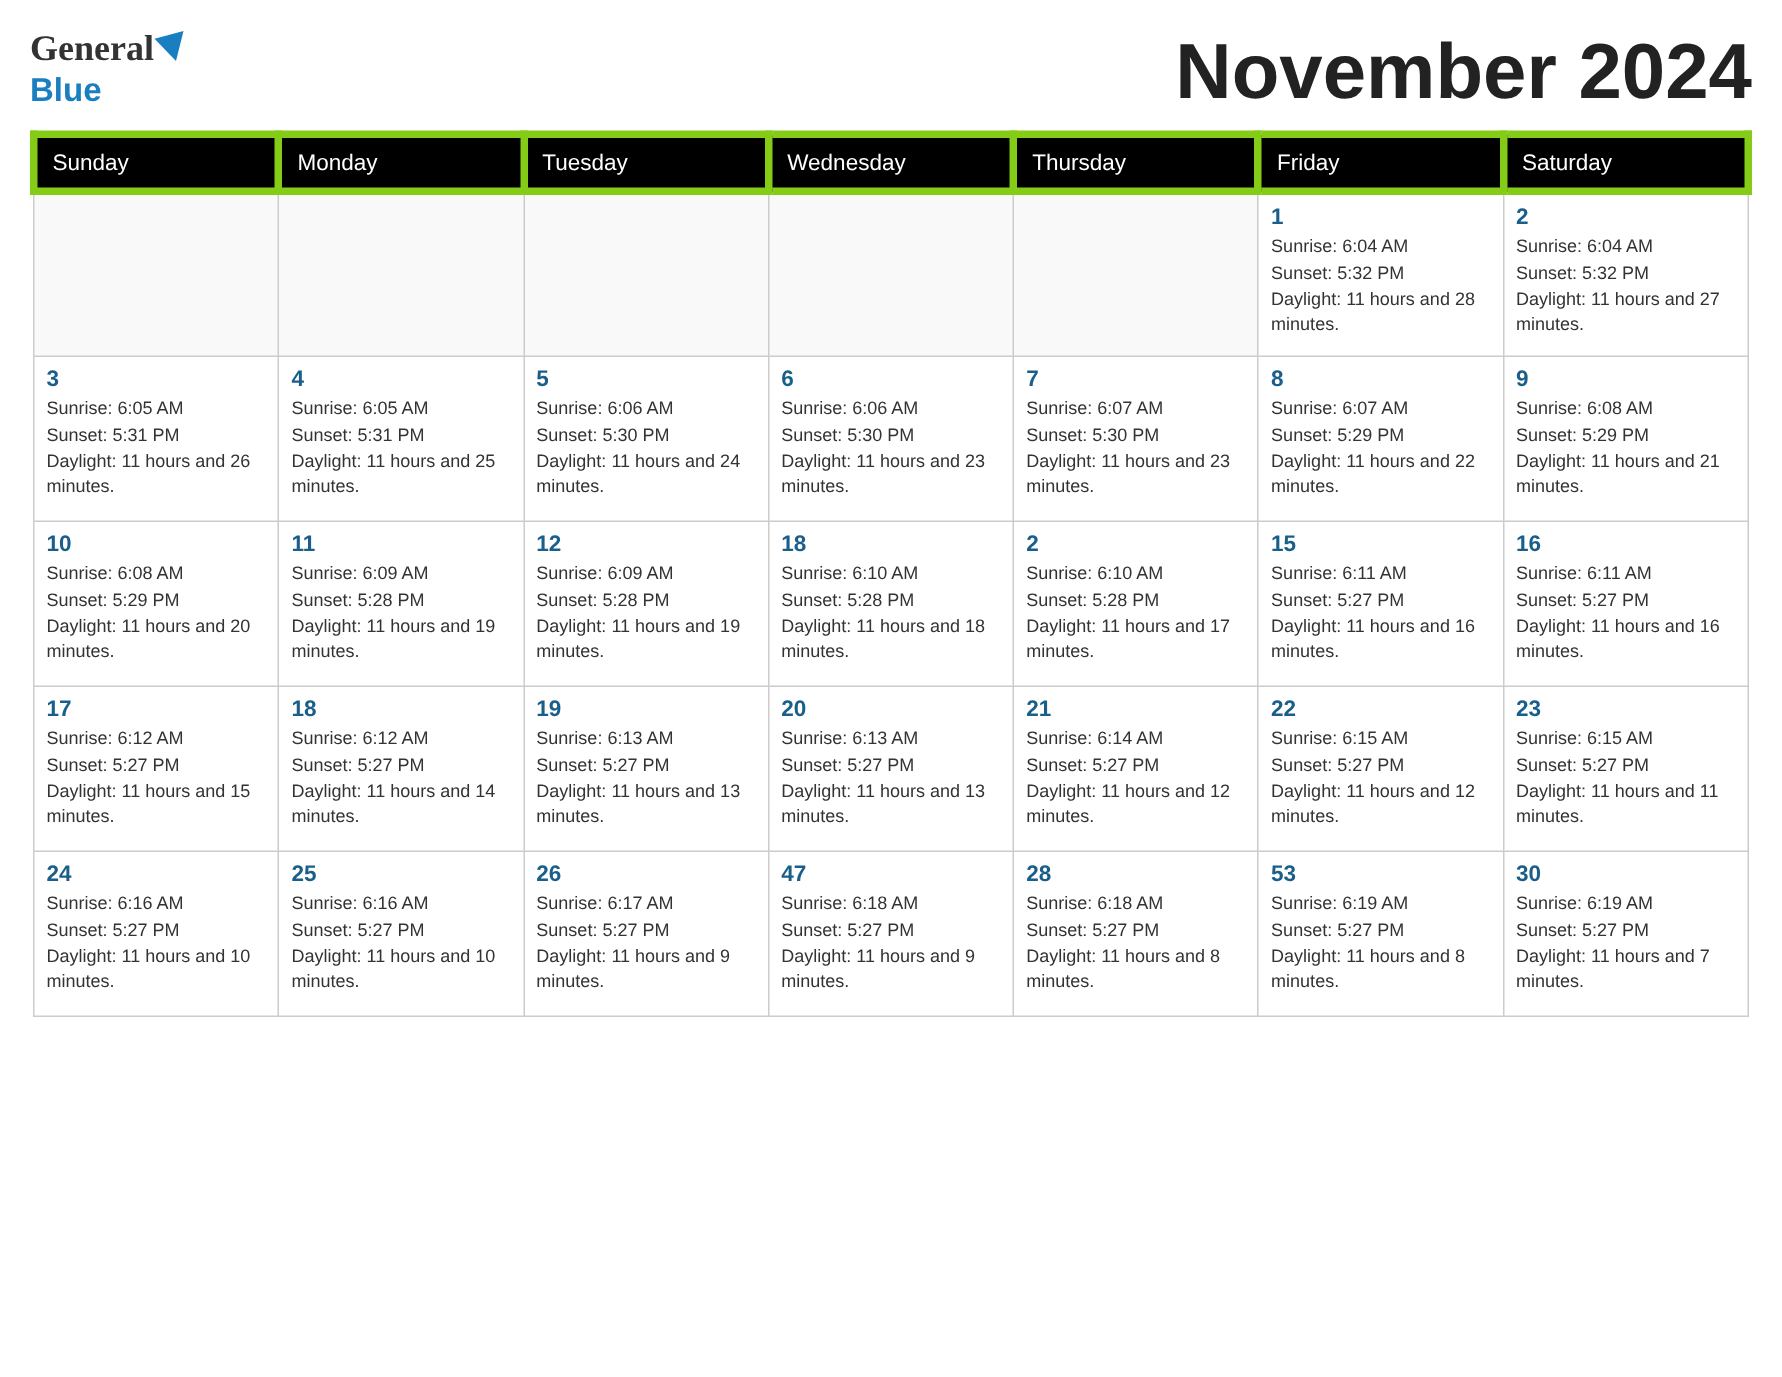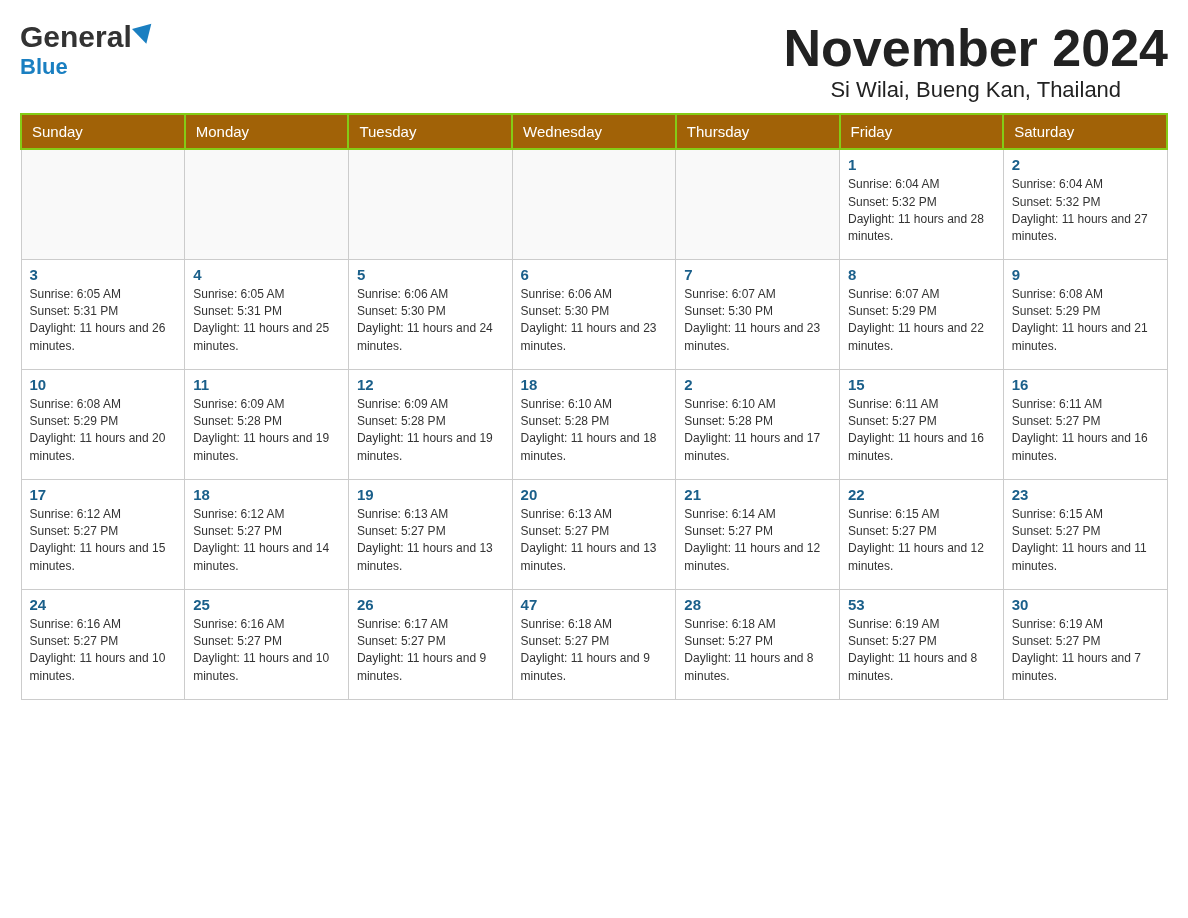--- a/index.html
+++ b/index.html
@@ -10,23 +10,24 @@
       width: 1188px;
       min-height: 918px;
     }
     .header {
       display: flex;
       justify-content: space-between;
       align-items: flex-start;
       margin-bottom: 10px;
     }
     .logo-text-general {
-      font-size: 30px;
+      font-size: 24px;
       font-weight: bold;
       color: #333;
+      font-family: Liberation Serif, serif;
     }
     .logo-text-blue {
       font-size: 22px;
       font-weight: bold;
       color: #1a7fc1;
       margin-top: 44px;
     }
     .logo-icon {
       width: 0;
       height: 0;
@@ -40,45 +41,45 @@
     }
     .logo-wrapper {
       display: flex;
       flex-direction: column;
     }
     .logo-line1 {
       display: flex;
       align-items: center;
     }
     .title-block {
-      text-align: center;
+      text-align: right;
     }
     .month-title {
       font-size: 52px;
       font-weight: bold;
       color: #222;
       line-height: 1.1;
     }
     .subtitle {
       font-size: 22px;
       color: #222;
     }
     .calendar {
       width: 100%;
       border-collapse: collapse;
       table-layout: fixed;
     }
     .calendar thead th {
-      background-color: #a16207;
+      background-color: #000000;
       color: #fff;
       font-size: 15px;
       font-weight: normal;
       padding: 8px 10px;
       text-align: left;
-      border: 2px solid #84cc16;
+      border: 5px solid #84cc16;
     }
     .calendar tbody td {
       vertical-align: top;
       padding: 6px 8px;
       border: 1px solid #ccc;
       font-size: 12.5px;
       color: #333;
       height: 110px;
     }
     .day-number {
@@ -108,21 +109,20 @@
     <div class="logo-line1">
       <span class="logo-text-general">General</span>
       <div class="logo-icon"></div>
     </div>
     <div>
       <span class="logo-text-blue">Blue</span>
     </div>
   </div>
   <div class="title-block">
     <div class="month-title">November 2024</div>
-    <div class="subtitle">Si Wilai, Bueng Kan, Thailand</div>
   </div>
 </div>
 
 <table class="calendar">
   <thead>
     <tr>
     <th>Sunday</th>
         <th>Monday</th>
         <th>Tuesday</th>
         <th>Wednesday</th>

